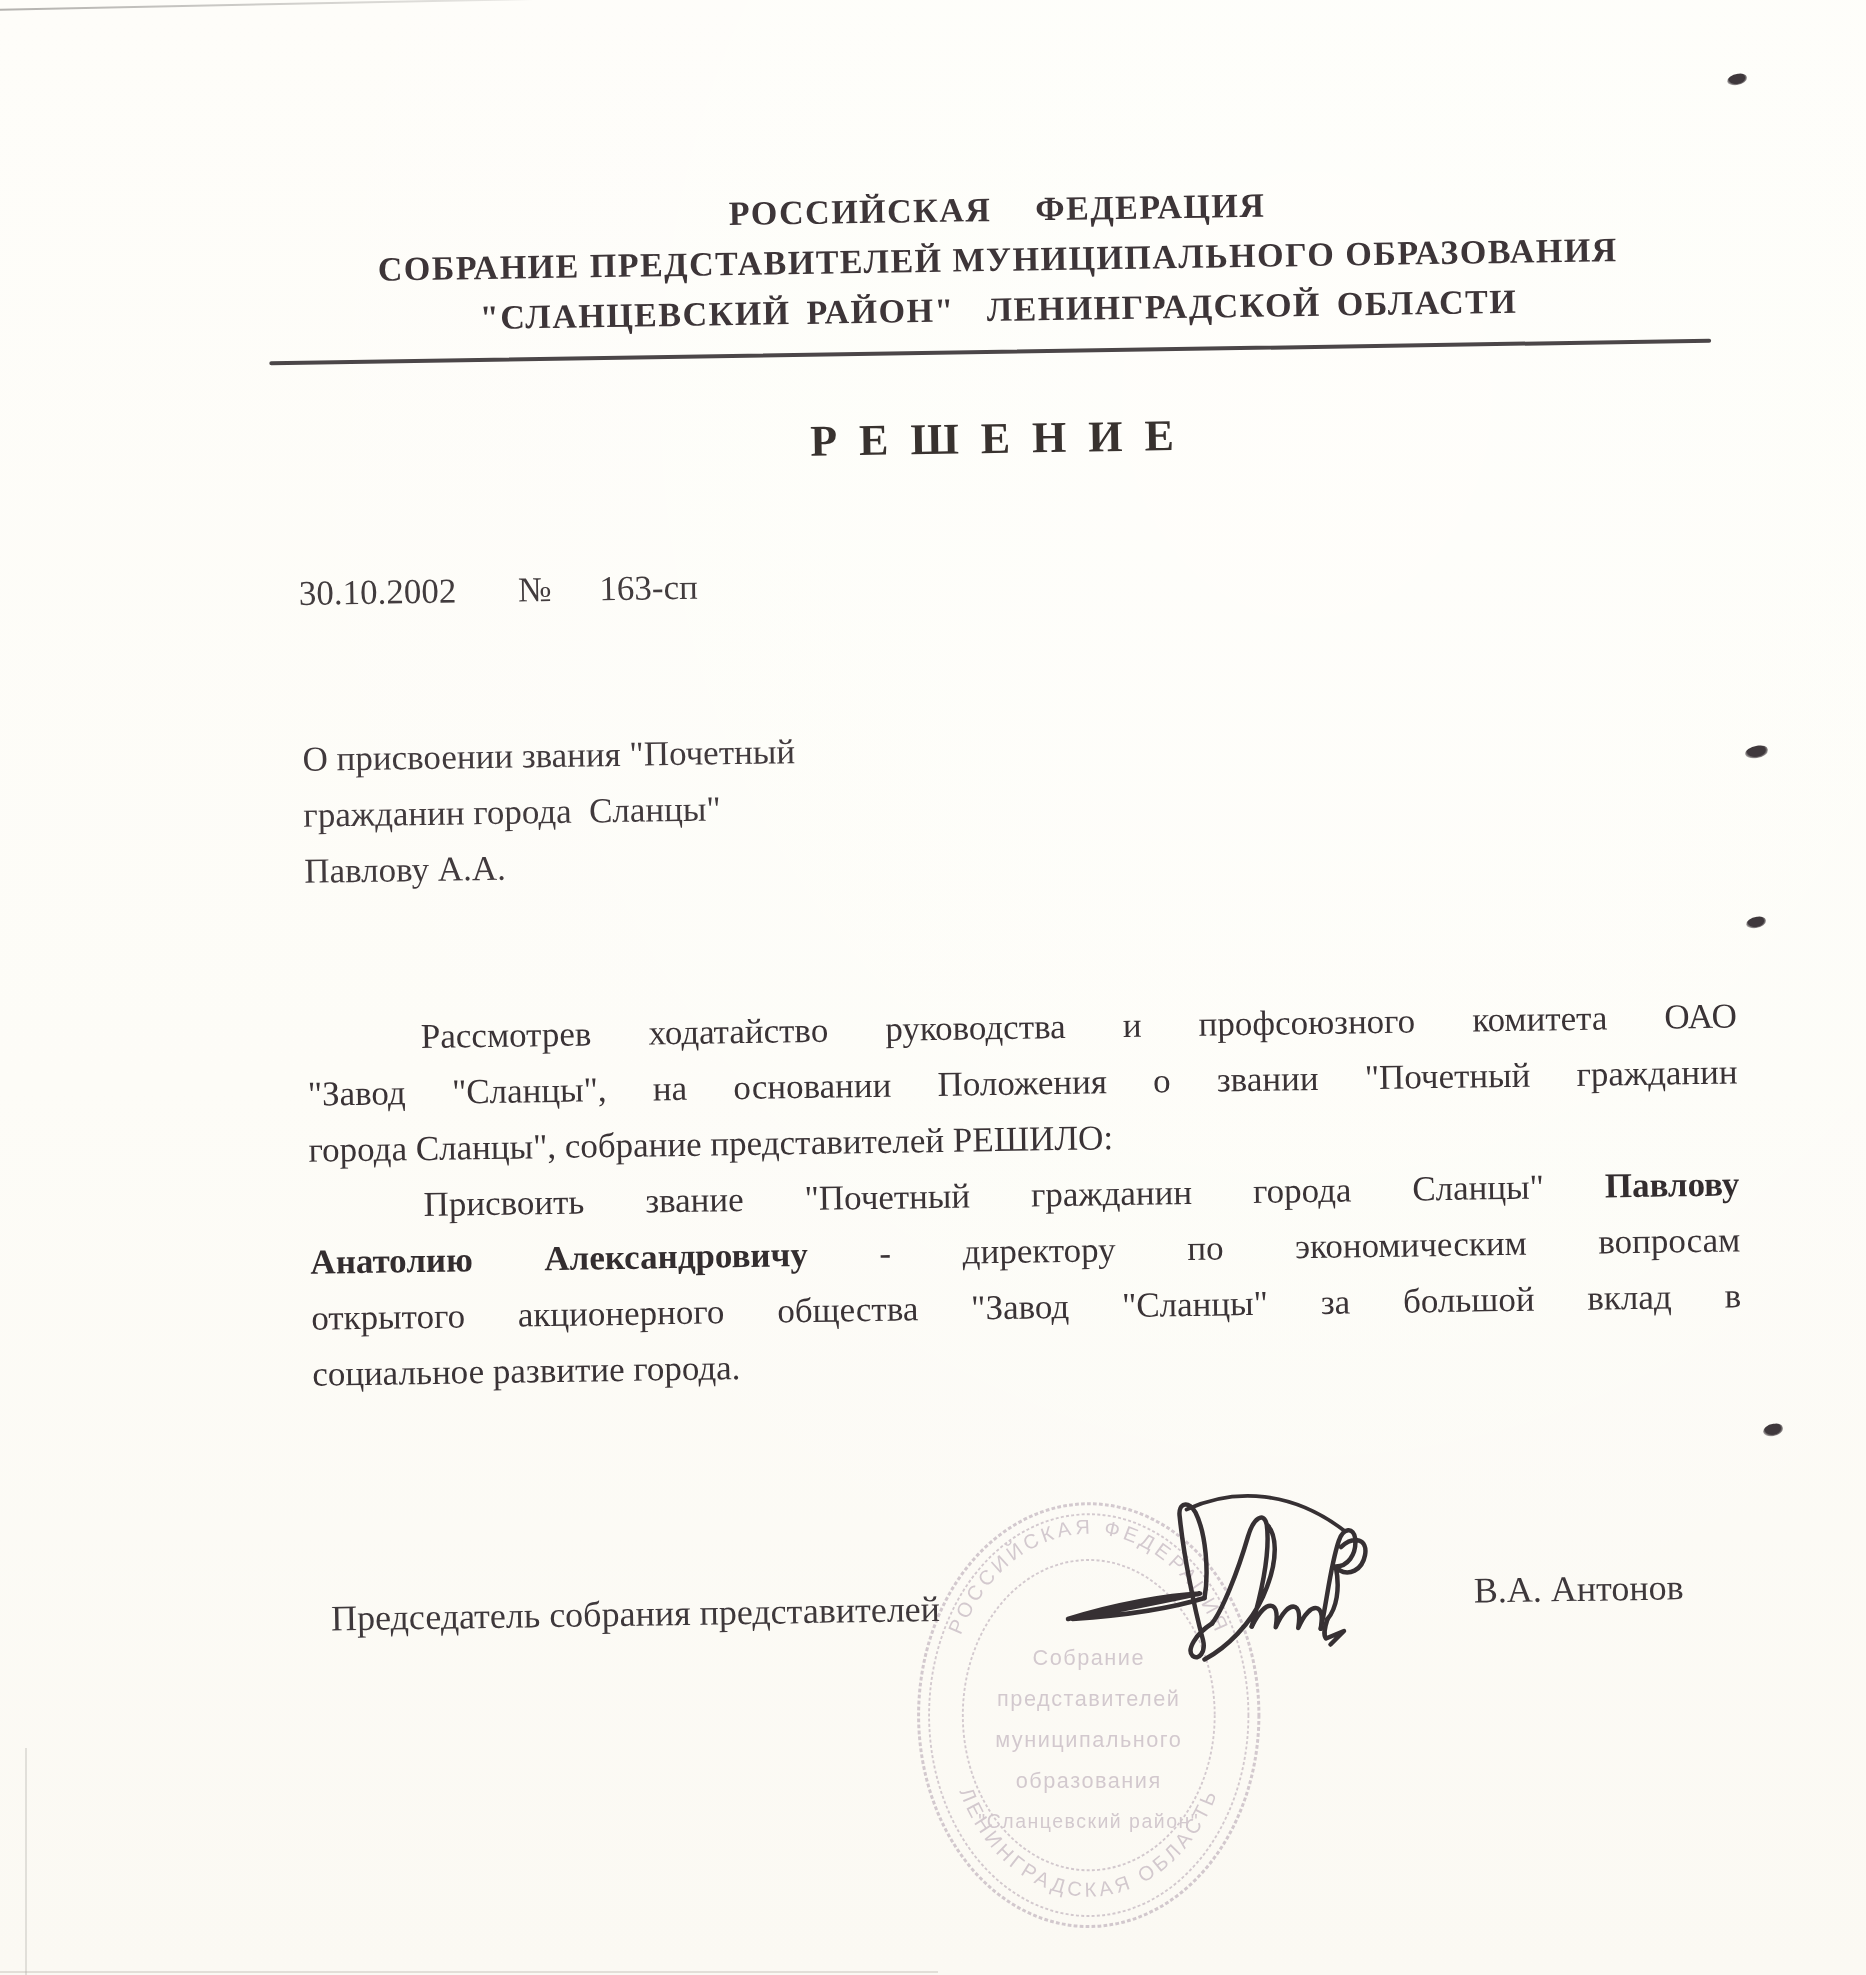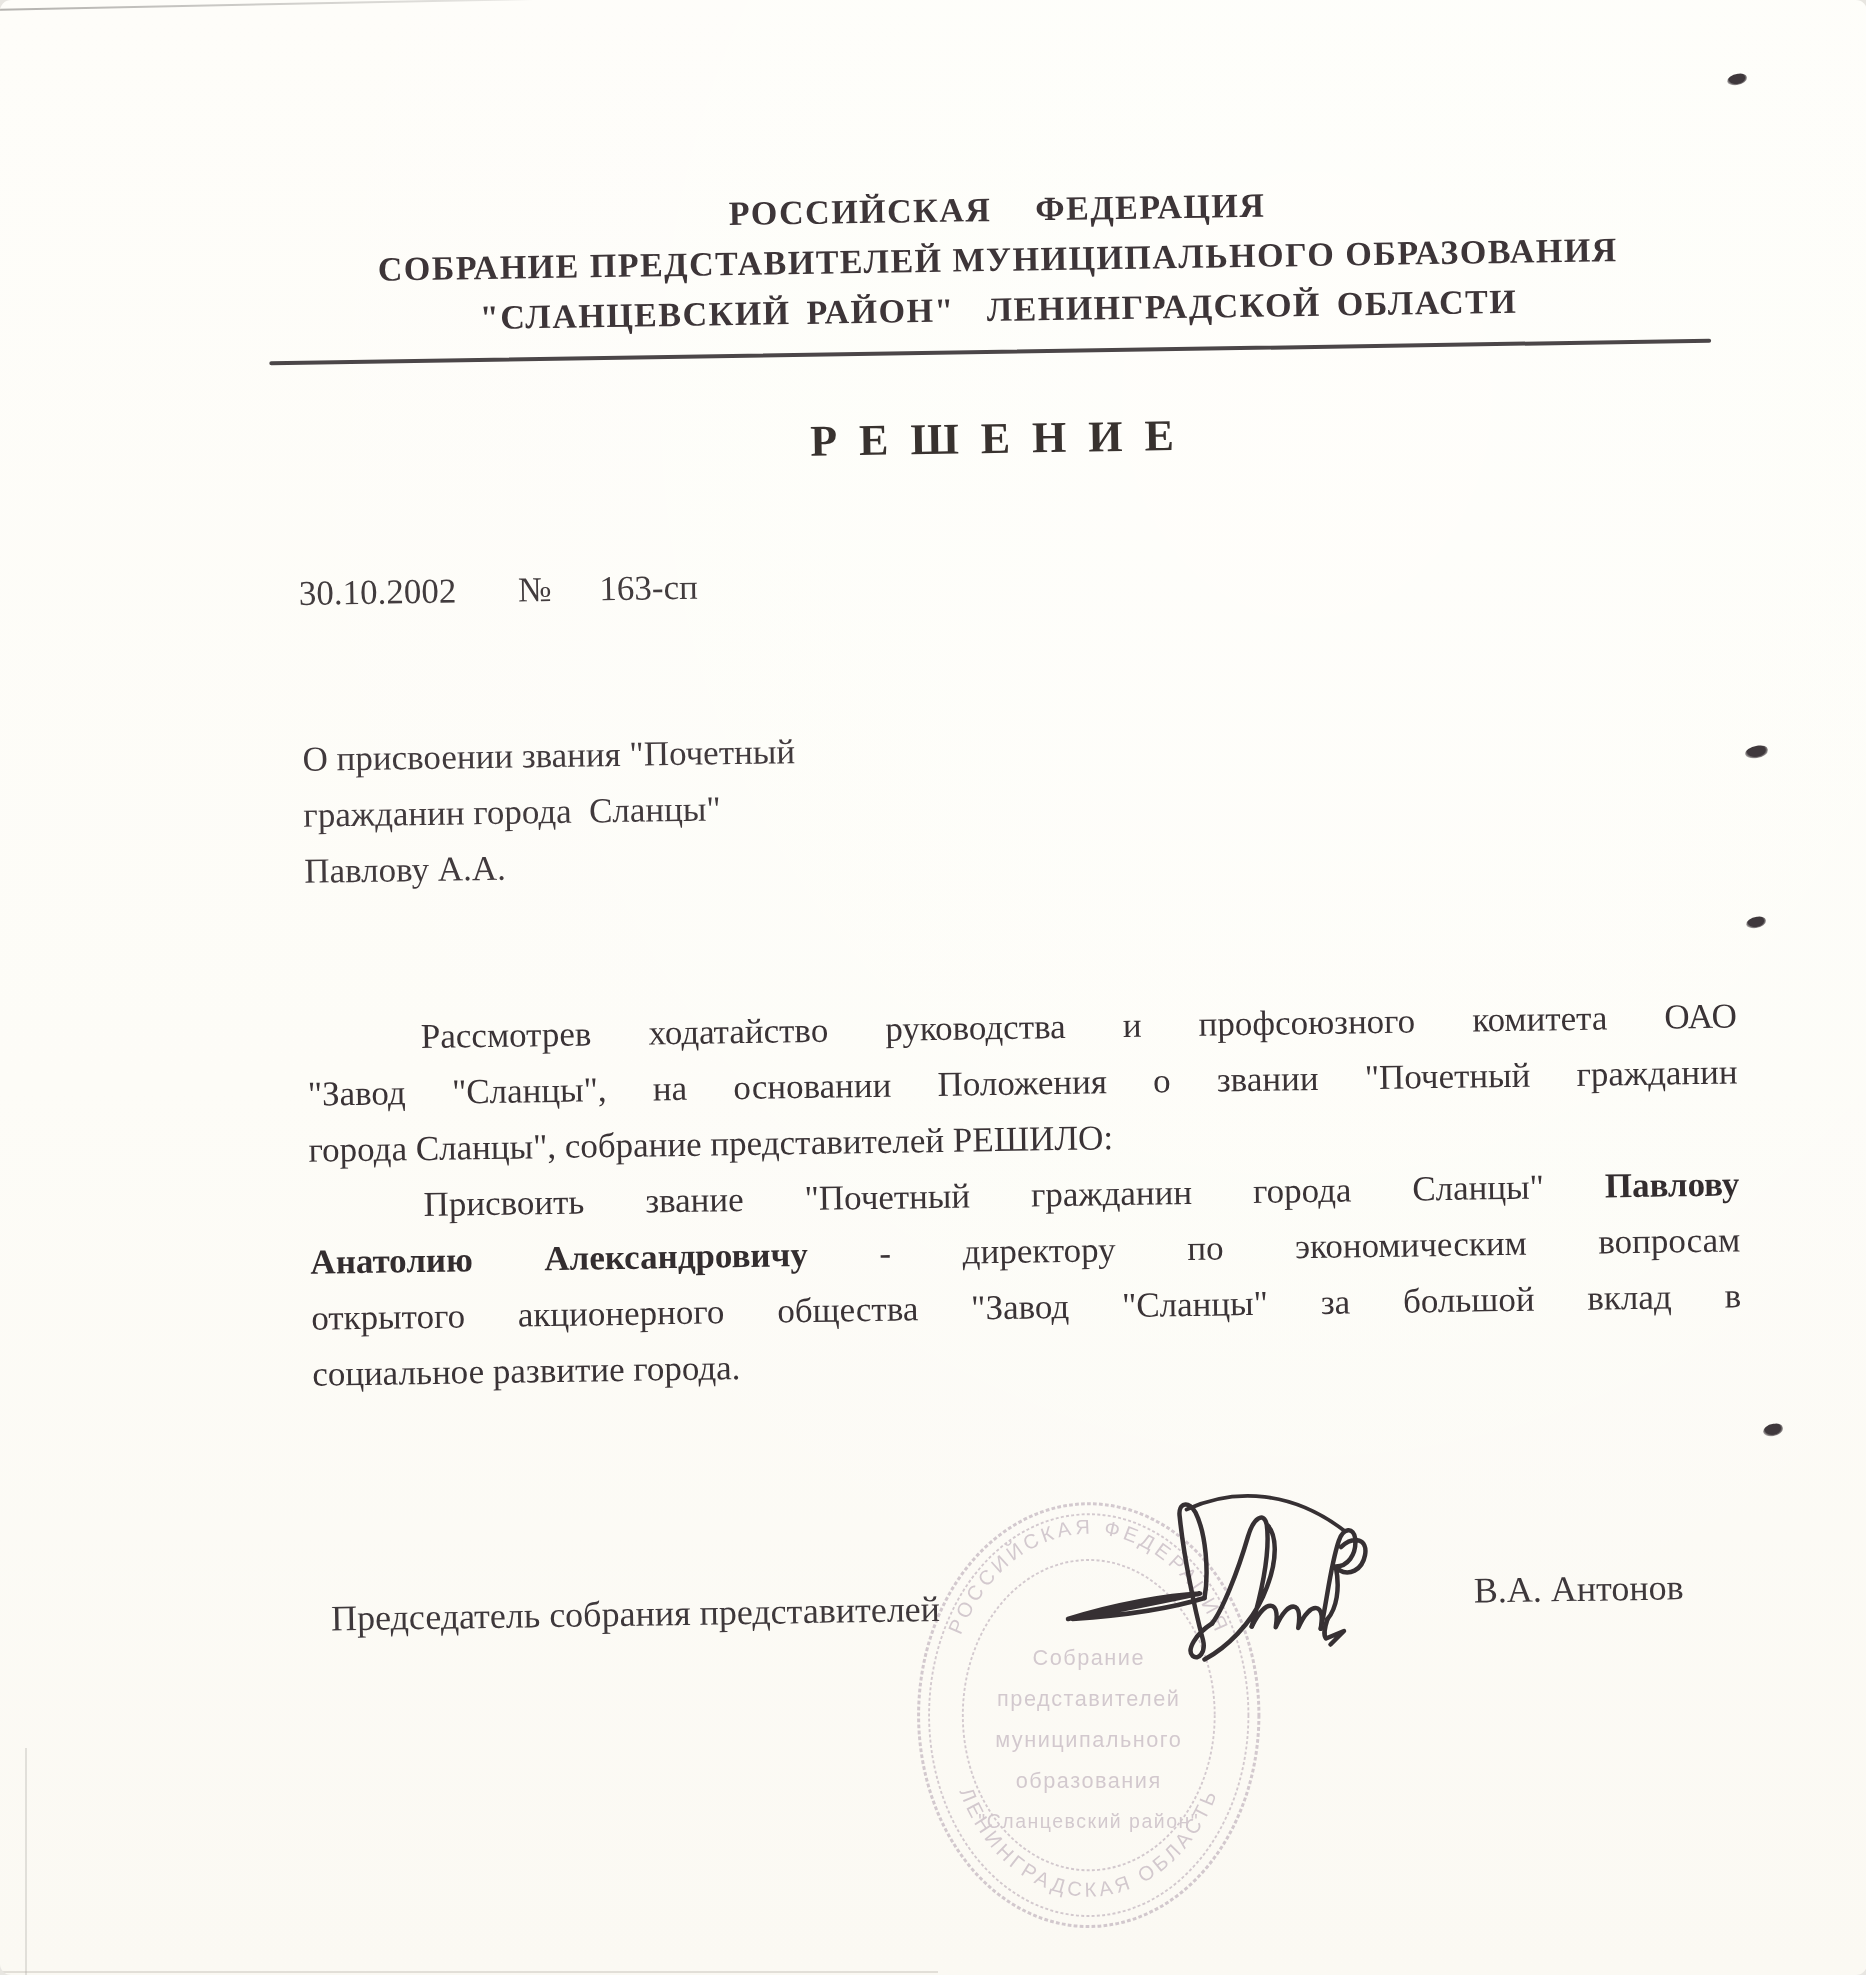--- a/index.html
+++ b/index.html
@@ -15,21 +15,20 @@
     position:relative;
     width:1867px;height:1975px;
     margin:0 auto;
     background:
       radial-gradient(ellipse at 70% 20%, rgba(255,255,252,.6), transparent 60%),
       linear-gradient(180deg,#fefdf9 0%, #fdfcf7 55%, #fbf9f3 100%),
       var(--paper);
     overflow:hidden;
     font-family:"Liberation Serif","DejaVu Serif",serif;
     color:var(--ink);
-    border-radius:11px;
   }
   .content{position:absolute;inset:0;transform:rotate(-0.9deg);transform-origin:933px 975px;}
 
   
   .letterhead{position:absolute;left:154px;top:186px;width:1710px;text-align:center;
     font-weight:700;color:#3d3538;}
   .lh-line{font-size:34px;line-height:50px;letter-spacing:1.5px;white-space:pre-wrap;}
   .lh-1{word-spacing:12px;}
   .lh-3{word-spacing:6px;}
   .rule{position:absolute;left:279px;top:351px;width:1442px;height:3.8px;background:#4b4648;border-radius:2.3px;}

